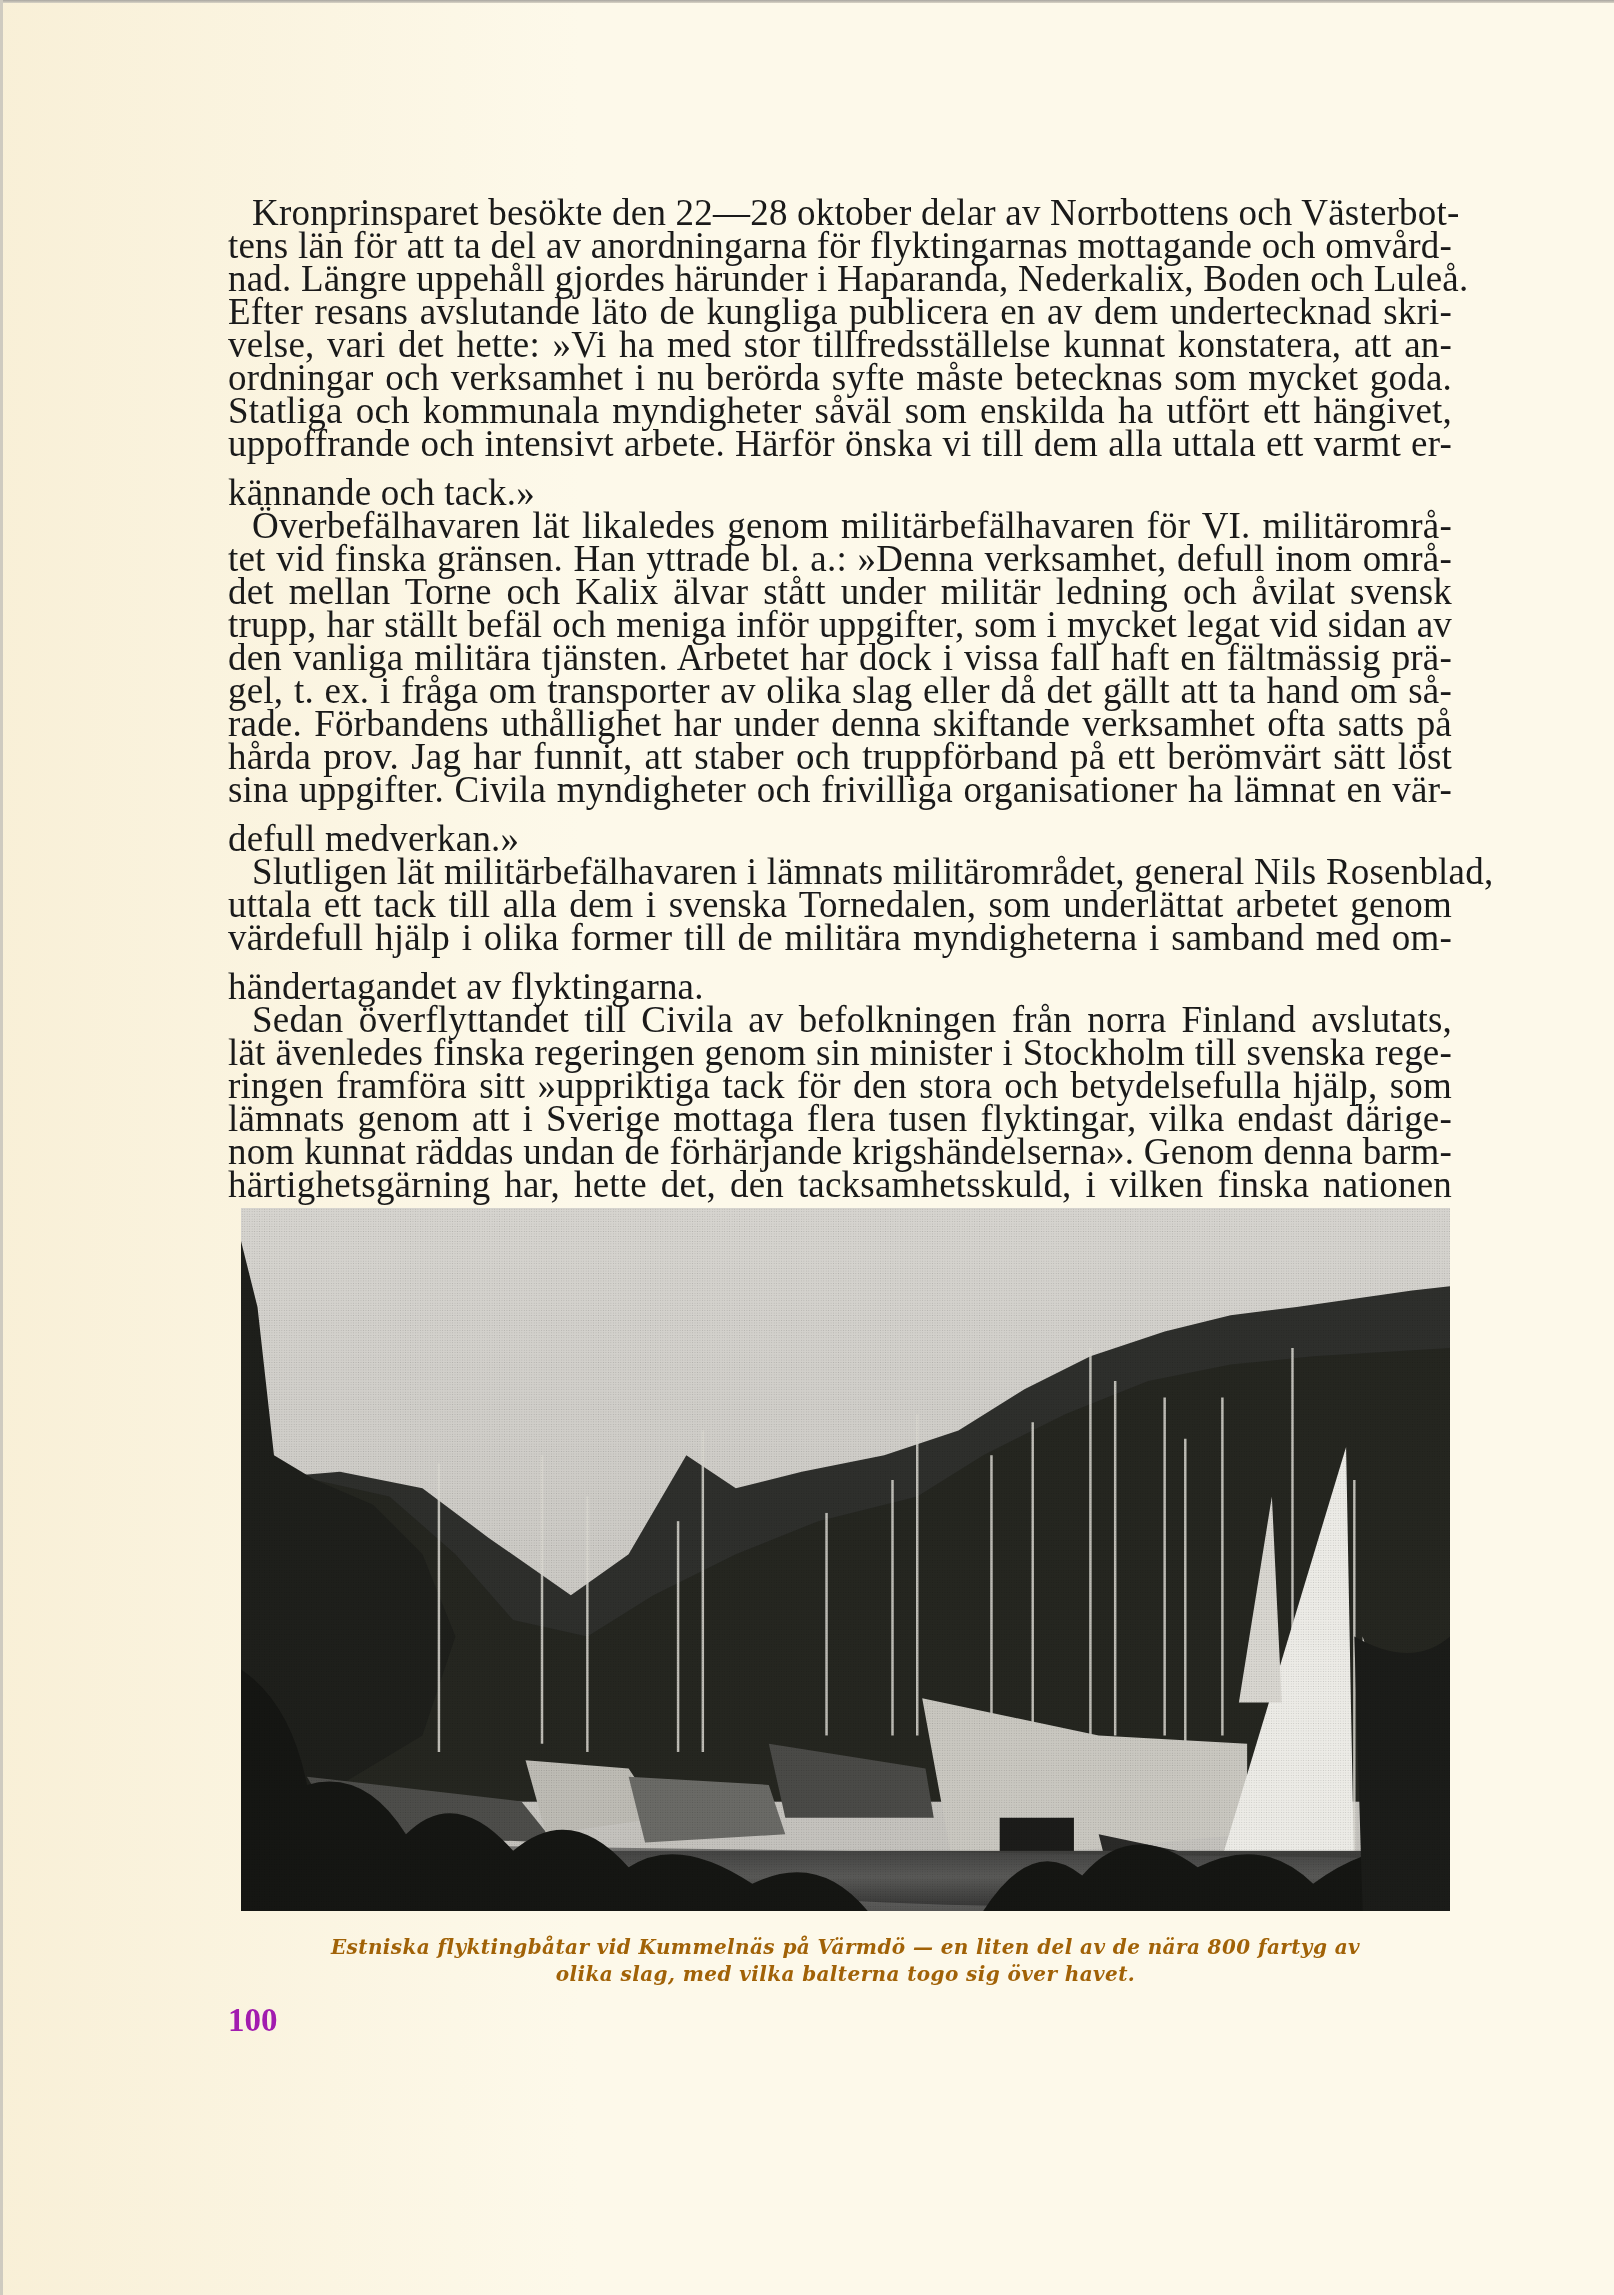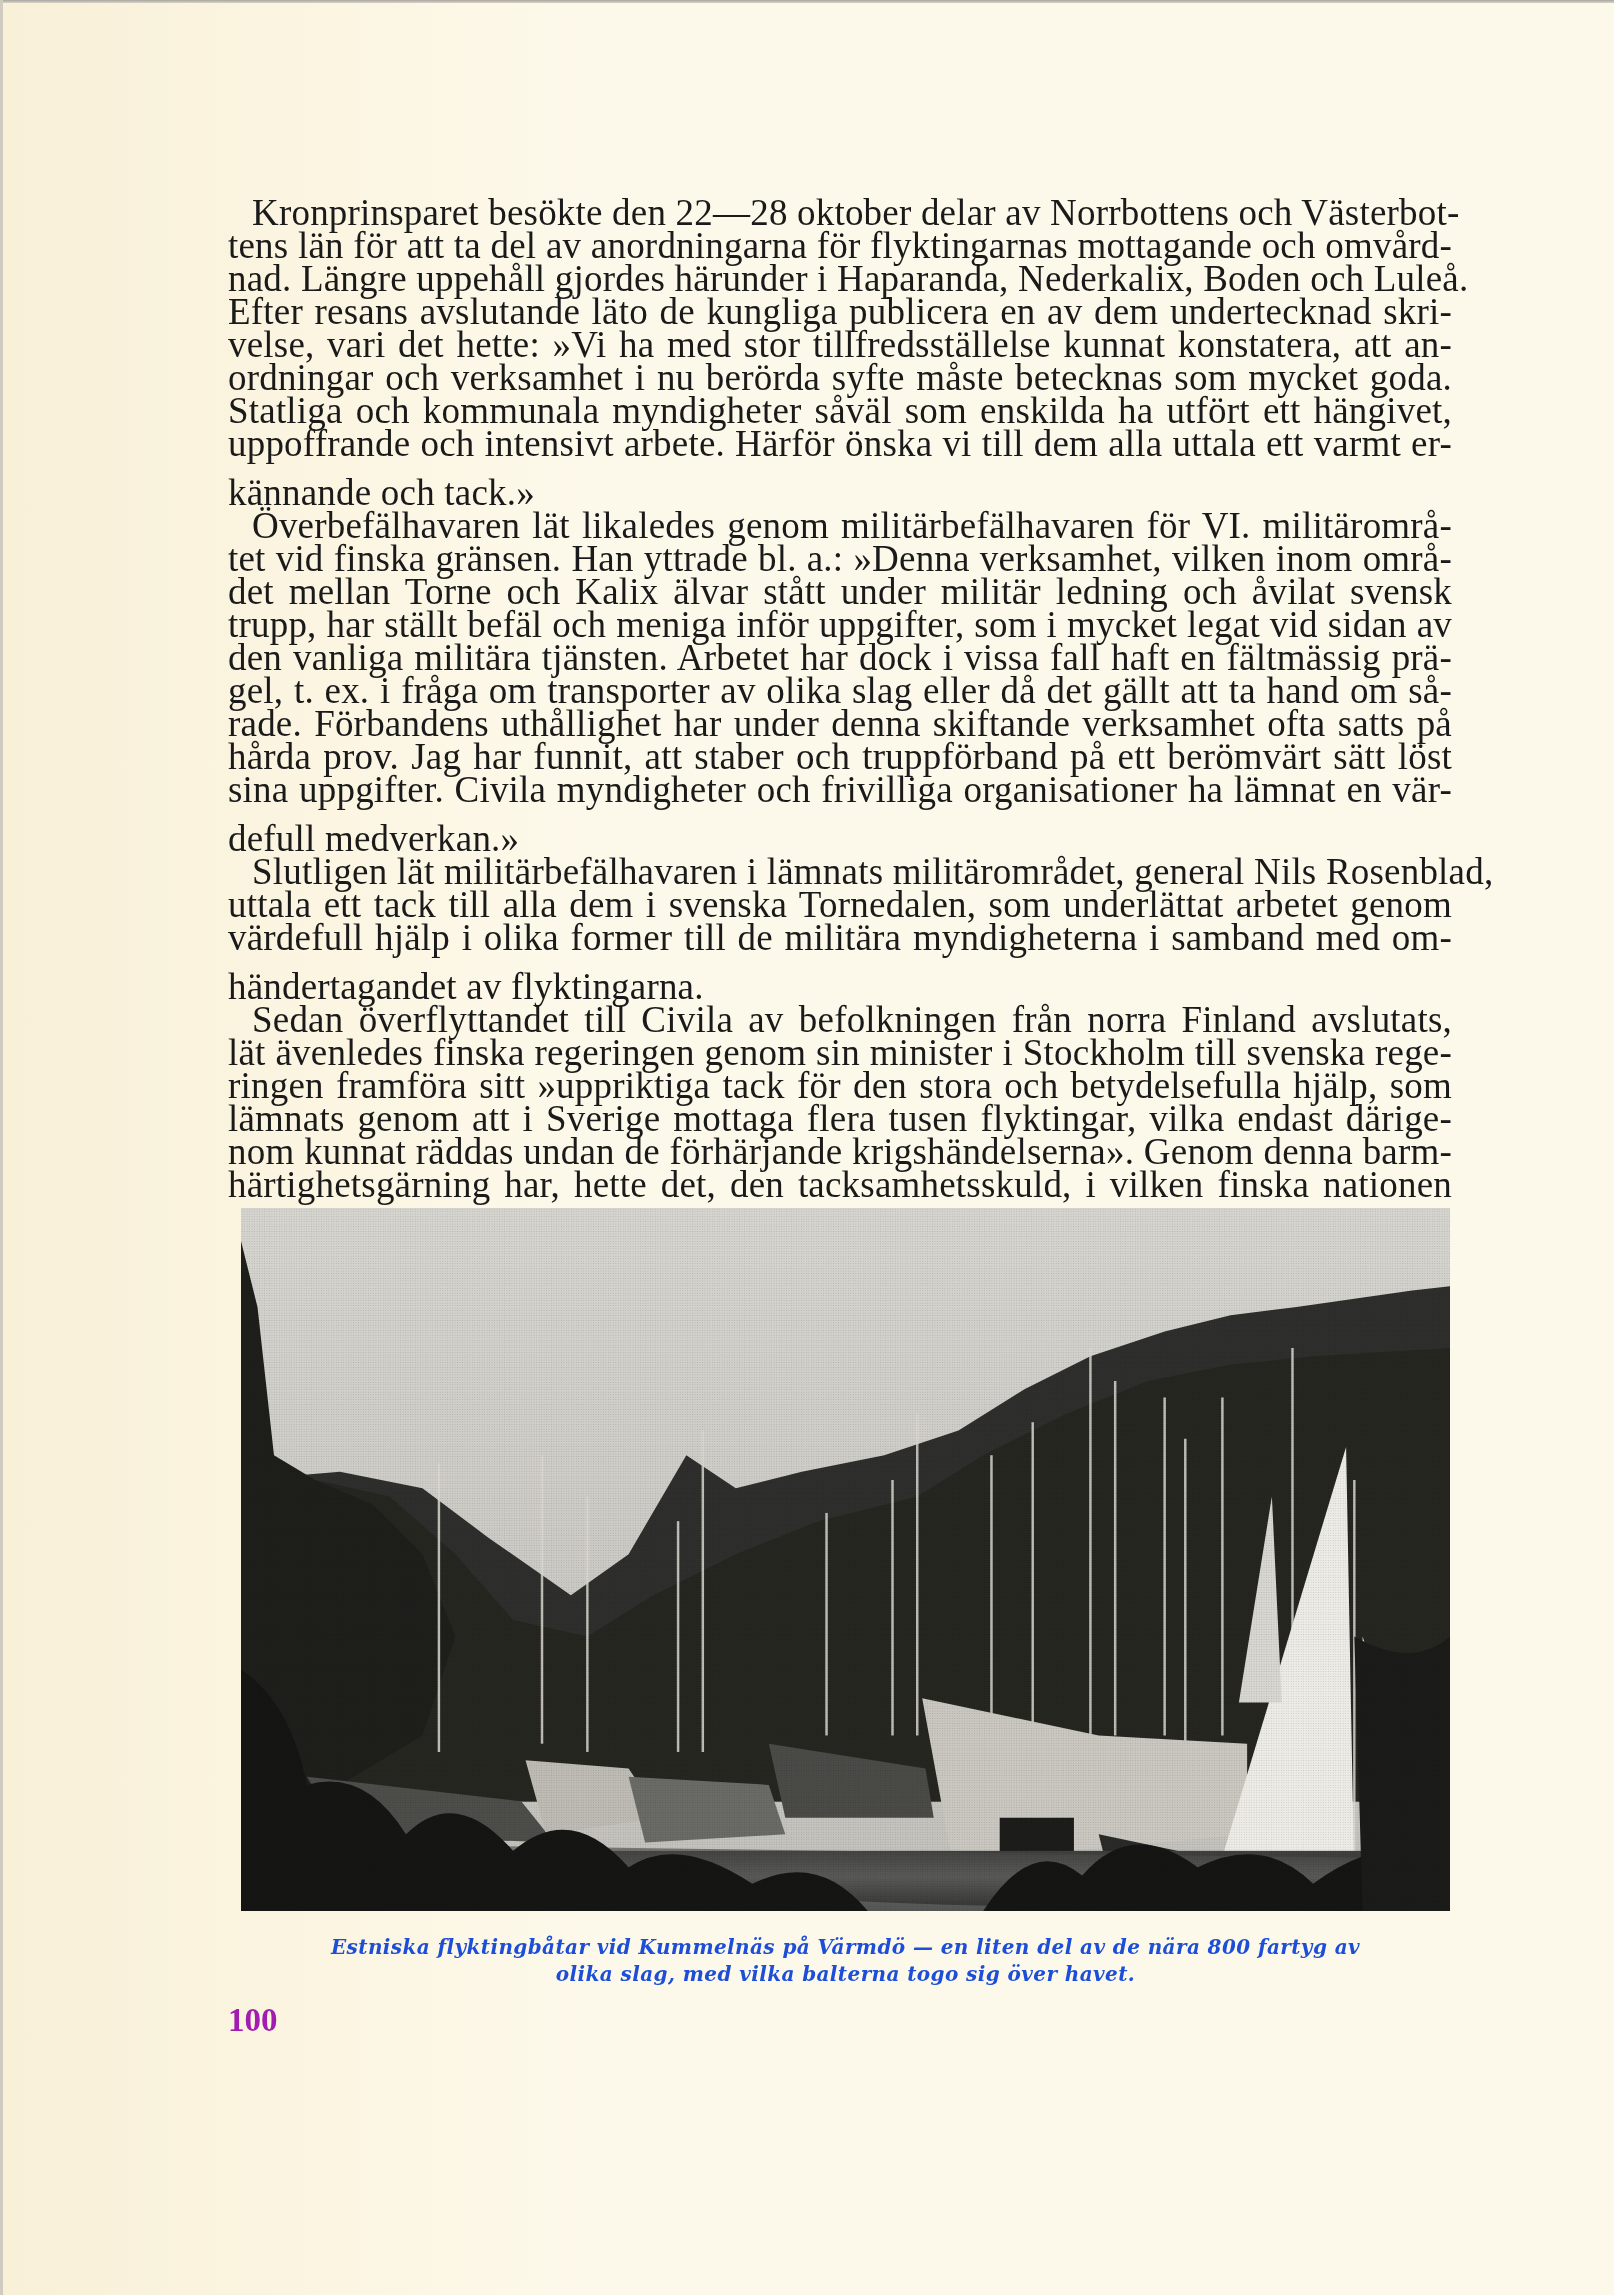--- a/index.html
+++ b/index.html
@@ -75,21 +75,21 @@
       position: absolute;
       left: 241px;
       top: 1934px;
       width: 1209px;
       text-align: center;
       font-family: "DejaVu Serif", "Liberation Serif", serif;
       font-style: italic;
       font-weight: bold;
       font-size: 20px;
       line-height: 27px;
-      color: #1d4ed8;
+      color: #a16207;
       letter-spacing: 0.4px;
     }
     .caption span {
       display: block;
     }
     .page-number {
       position: absolute;
       left: 228px;
       top: 2002px;
       font-family: "Liberation Serif", serif;
@@ -110,21 +110,21 @@
     <span class="line indent">Kronprinsparet besökte den 22—28 oktober delar av Norrbottens och Västerbot-</span>
     <span class="line">tens län för att ta del av anordningarna för flyktingarnas mottagande och omvård-</span>
     <span class="line">nad. Längre uppehåll gjordes härunder i Haparanda, Nederkalix, Boden och Luleå.</span>
     <span class="line">Efter resans avslutande läto de kungliga publicera en av dem undertecknad skri-</span>
     <span class="line">velse, vari det hette: »Vi ha med stor tillfredsställelse kunnat konstatera, att an-</span>
     <span class="line">ordningar och verksamhet i nu berörda syfte måste betecknas som mycket goda.</span>
     <span class="line">Statliga och kommunala myndigheter såväl som enskilda ha utfört ett hängivet,</span>
     <span class="line">uppoffrande och intensivt arbete. Härför önska vi till dem alla uttala ett varmt er-</span>
     <span class="line last">kännande och tack.»</span>
     <span class="line indent">Överbefälhavaren lät likaledes genom militärbefälhavaren för VI. militärområ-</span>
-    <span class="line">tet vid finska gränsen. Han yttrade bl. a.: »Denna verksamhet, vilken inom områ-</span>
+    <span class="line">tet vid finska gränsen. Han yttrade bl. a.: »Denna verksamhet, defull inom områ-</span>
     <span class="line">det mellan Torne och Kalix älvar stått under militär ledning och åvilat svensk</span>
     <span class="line">trupp, har ställt befäl och meniga inför uppgifter, som i mycket legat vid sidan av</span>
     <span class="line">den vanliga militära tjänsten. Arbetet har dock i vissa fall haft en fältmässig prä-</span>
     <span class="line">gel, t. ex. i fråga om transporter av olika slag eller då det gällt att ta hand om så-</span>
     <span class="line">rade. Förbandens uthållighet har under denna skiftande verksamhet ofta satts på</span>
     <span class="line">hårda prov. Jag har funnit, att staber och truppförband på ett berömvärt sätt löst</span>
     <span class="line">sina uppgifter. Civila myndigheter och frivilliga organisationer ha lämnat en vär-</span>
     <span class="line last">defull medverkan.»</span>
     <span class="line indent">Slutligen lät militärbefälhavaren i lämnats militärområdet, general Nils Rosenblad,</span>
     <span class="line">uttala ett tack till alla dem i svenska Tornedalen, som underlättat arbetet genom</span>

